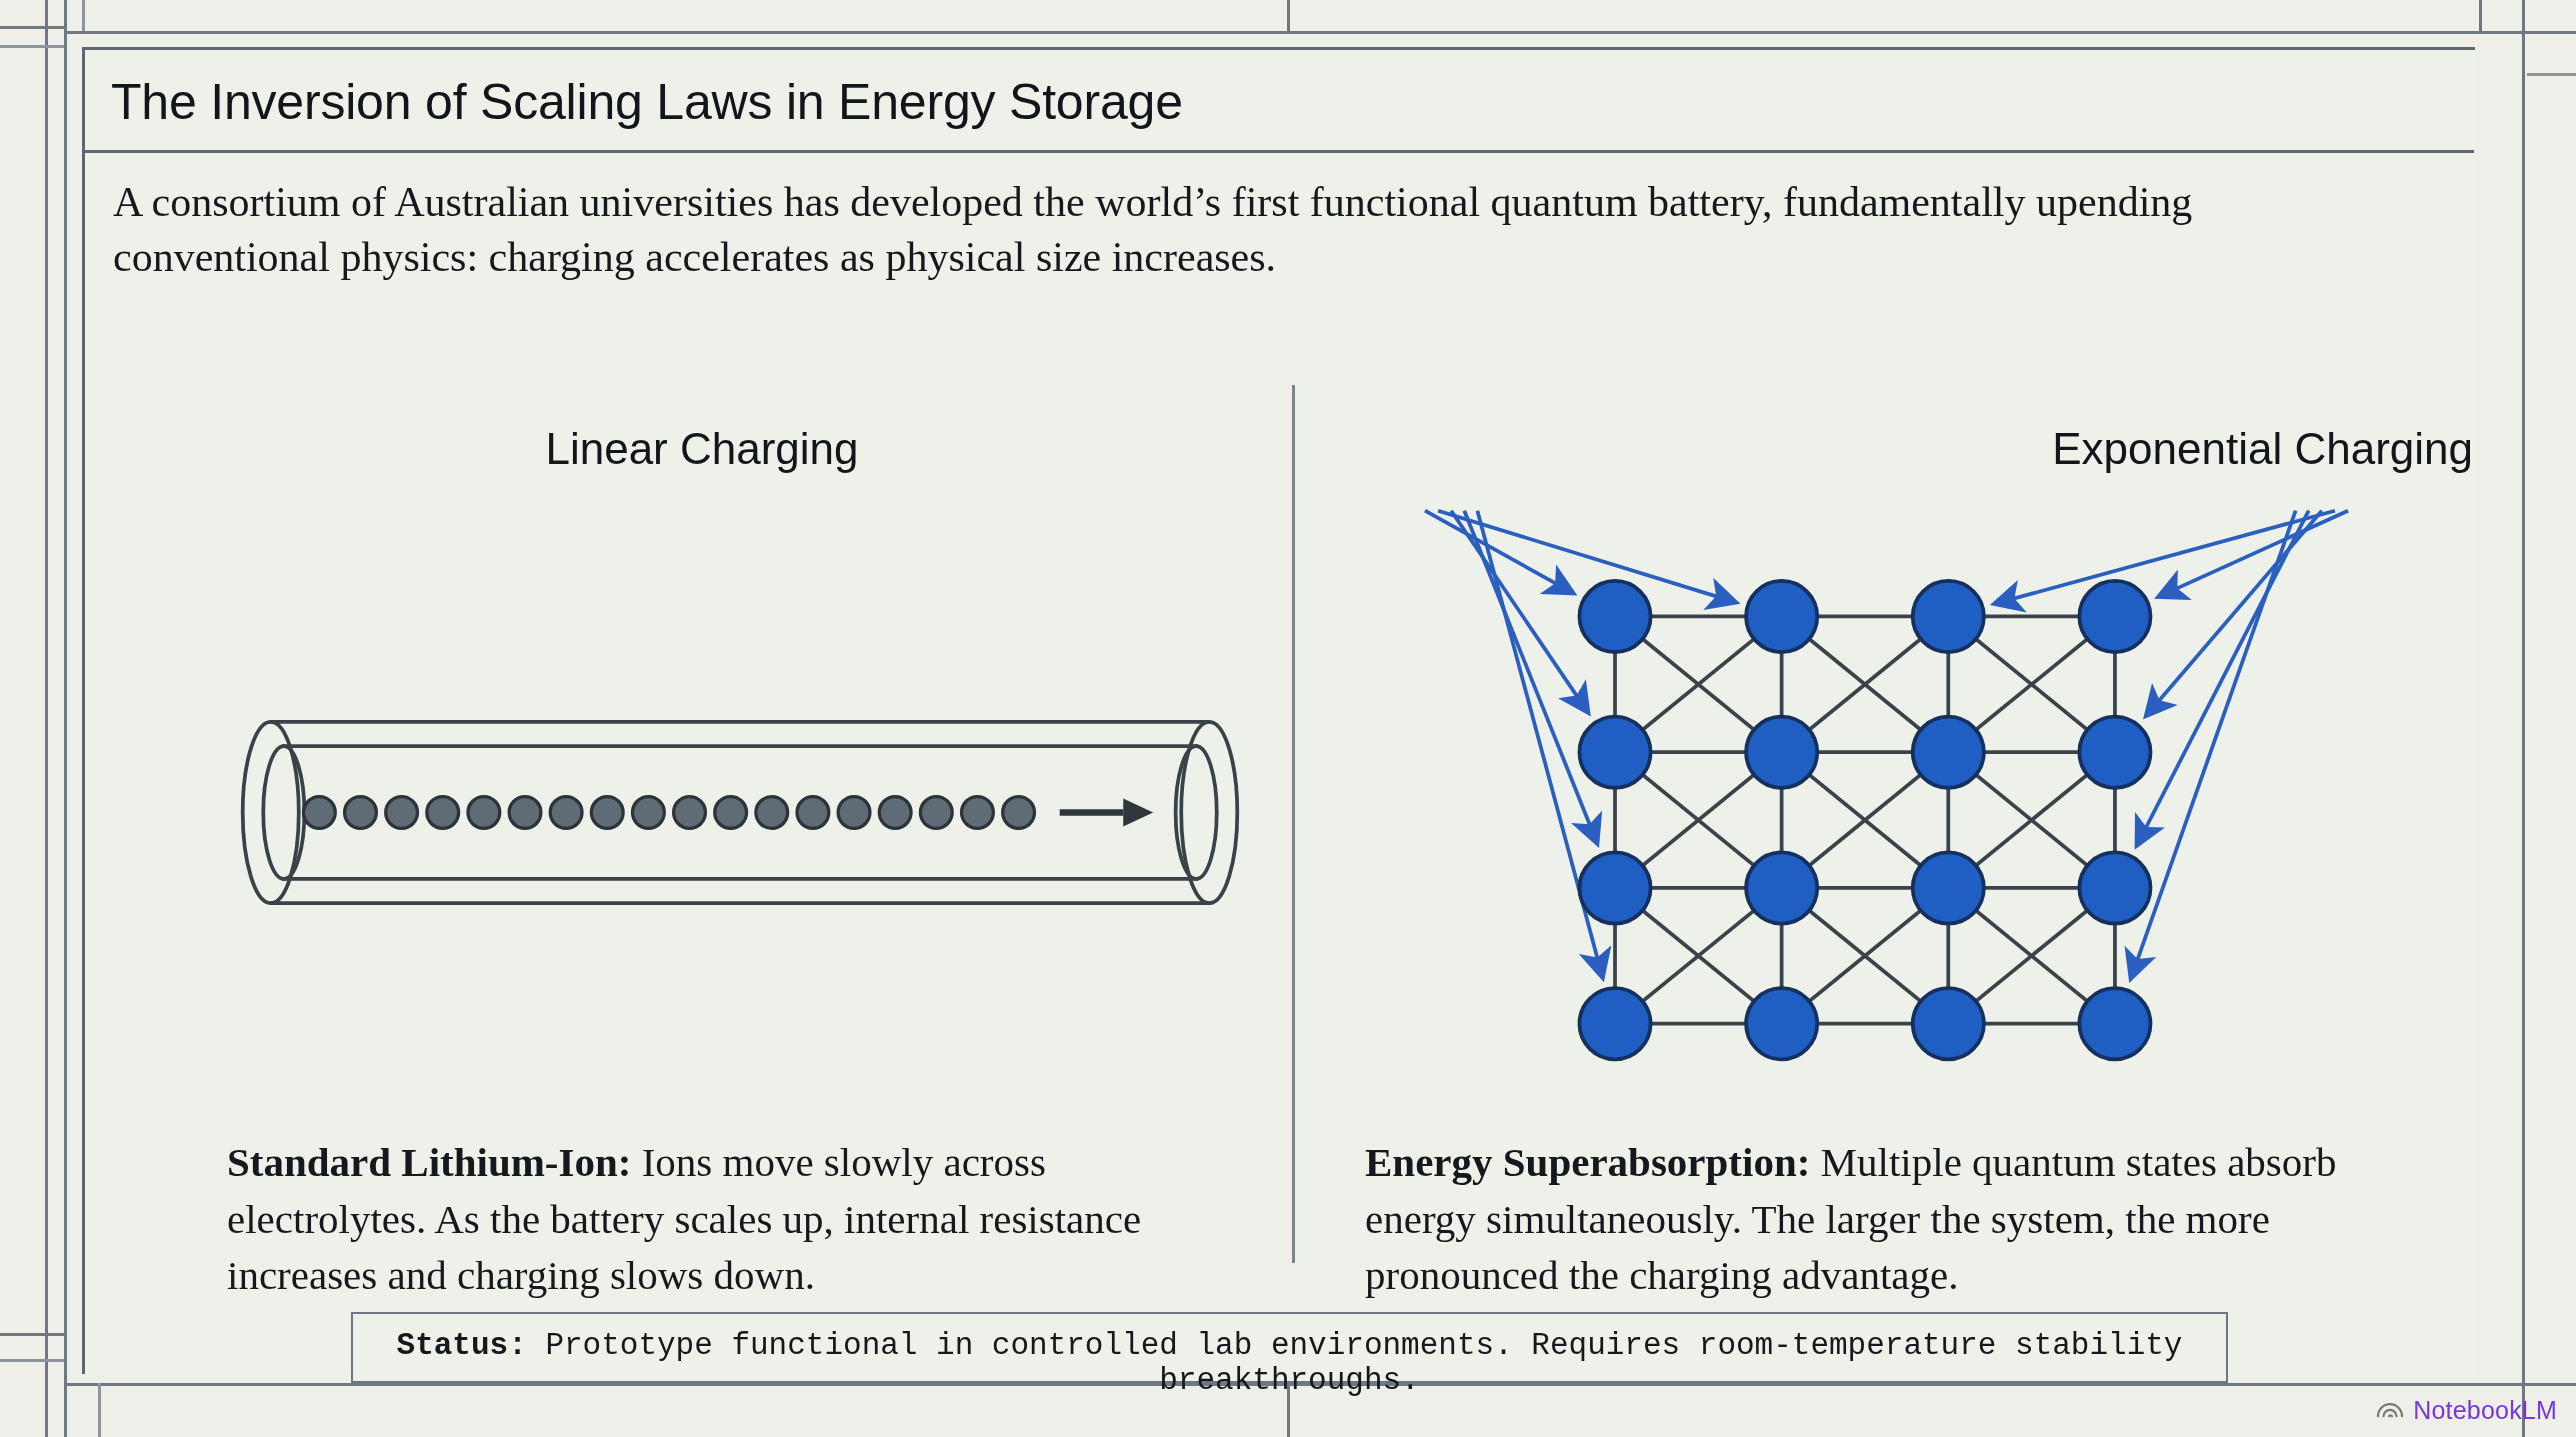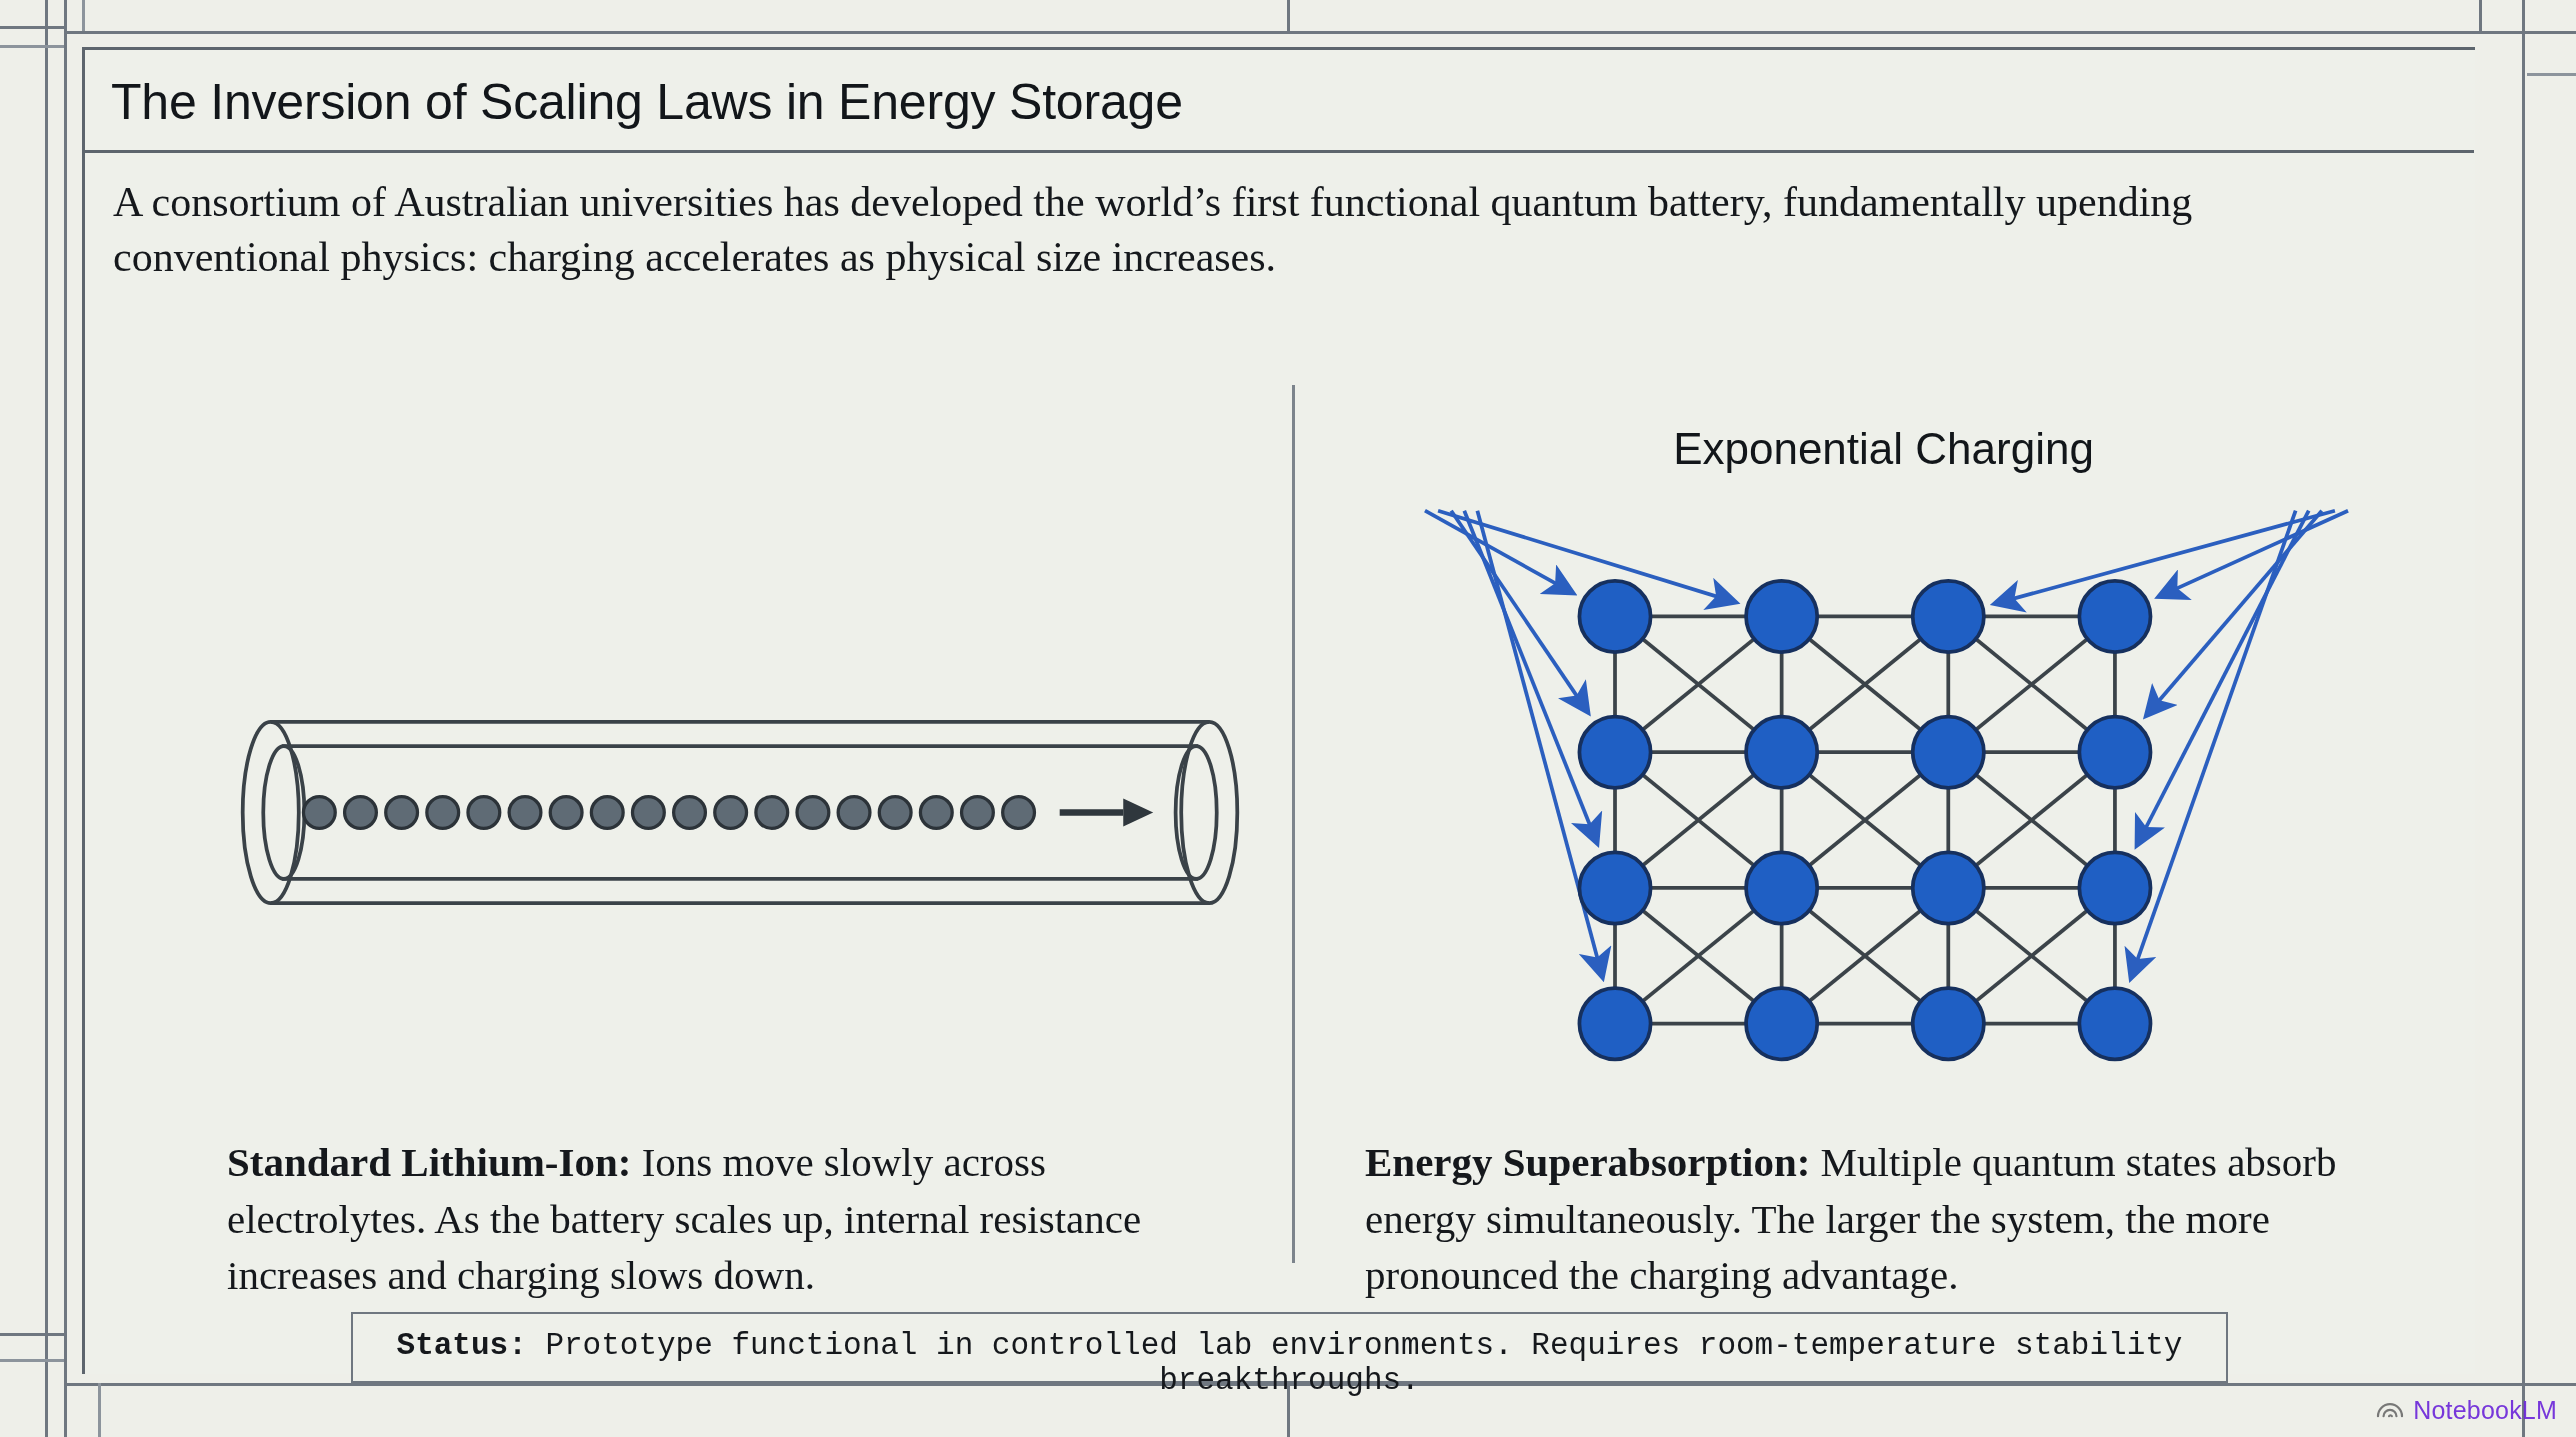--- a/index.html
+++ b/index.html
@@ -82,21 +82,21 @@
   
   .col-head {
     position: absolute;
     top: 374px;
     font-size: 44px;
     font-weight: 400;
     color: #12161a;
     text-align: center;
   }
   #head-left  { left: 28px;   width: 1178px; }
-  #head-right { left: 1209px; width: 1179px; }
+  #head-right { left: 1209px; width: 1179px; text-align: right; }
 
   
   #tube-wrap {
     position: absolute;
     left: 140px;
     top: 655px;
     width: 1030px;
     height: 215px;
   }
 
@@ -186,20 +186,21 @@
   <div id="card">
 
     <div id="intro">A consortium of Australian universities has developed the world’s first functional quantum battery, fundamentally upending conventional physics: charging accelerates as physical size increases.</div>
 
     <div id="titlebar">
       <div id="page-title">The Inversion of Scaling Laws in Energy Storage</div>
     </div>
 
     <div id="col-divider"></div>
 
+    <div class="col-head" id="head-left">Linear Charging</div>
     <div class="col-head" id="head-right">Exponential Charging</div>
 
     <div id="tube-wrap">
       <svg width="1030" height="215" viewBox="0 0 1100 230">
         <g fill="none" stroke="#3a4248" stroke-width="4">
 
           <line x1="48" y1="18" x2="1052" y2="18"></line>
           <line x1="48" y1="212" x2="1052" y2="212"></line>
 
           <line x1="60" y1="44" x2="1040" y2="44"></line>

